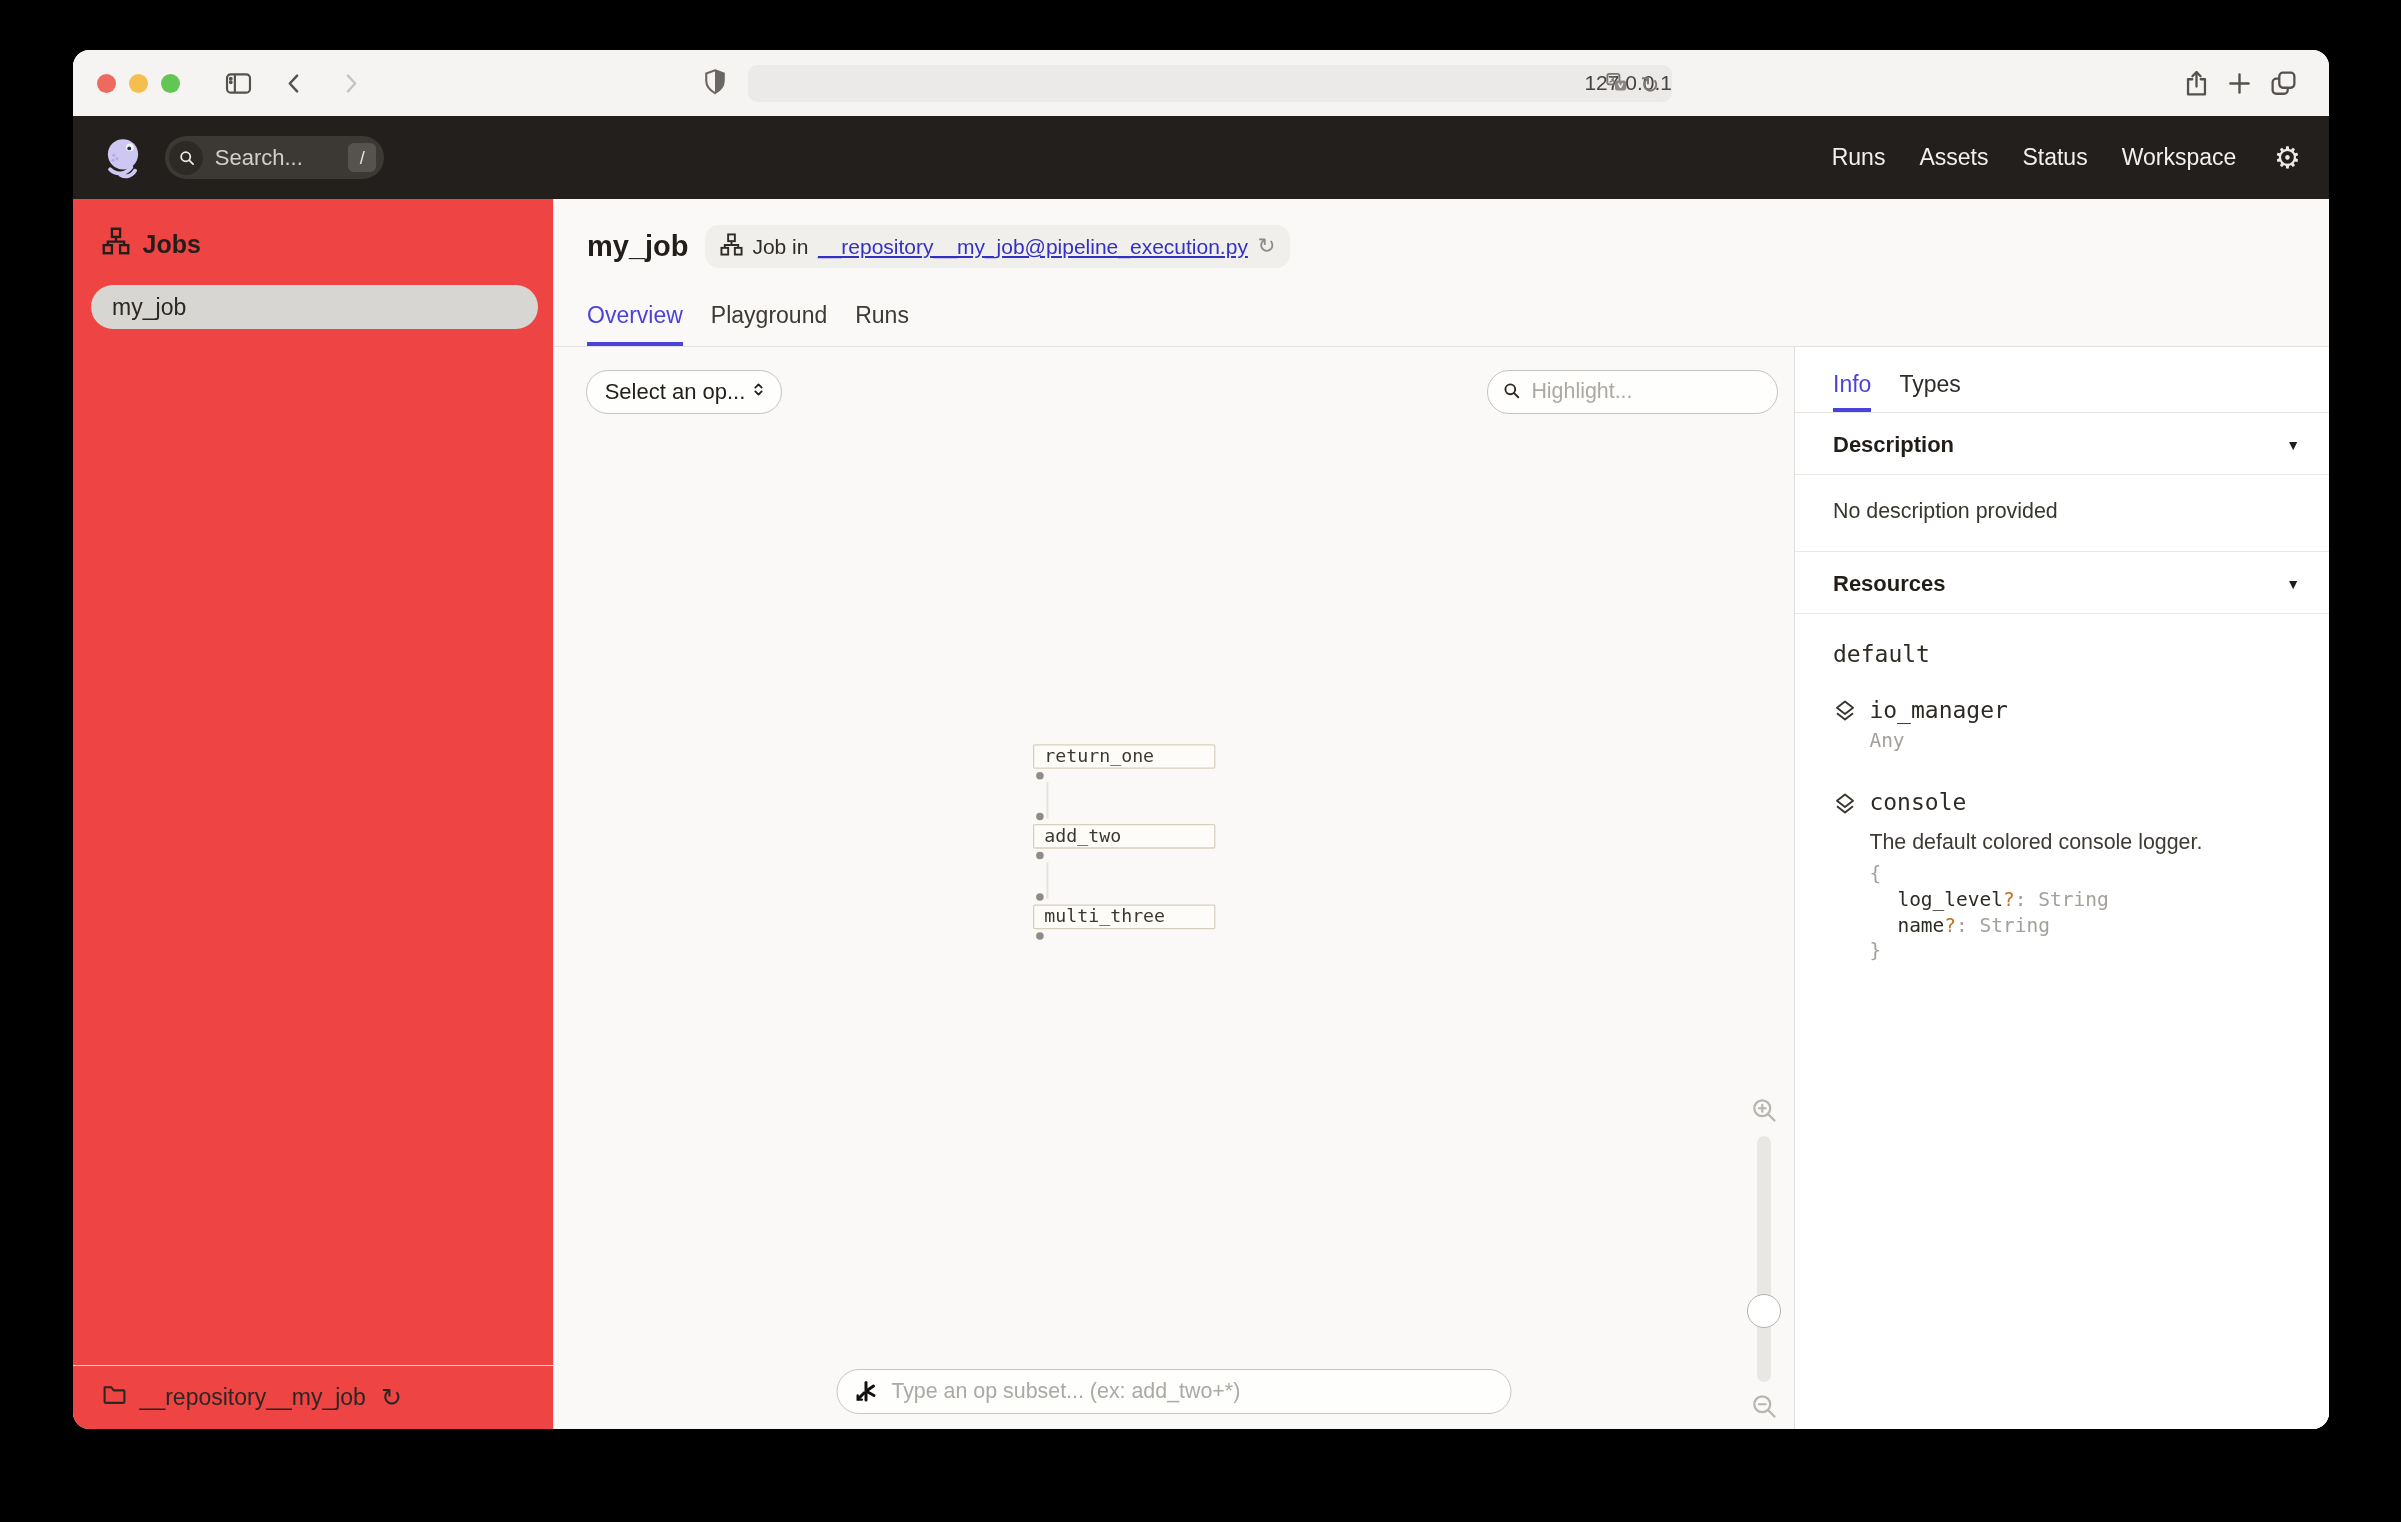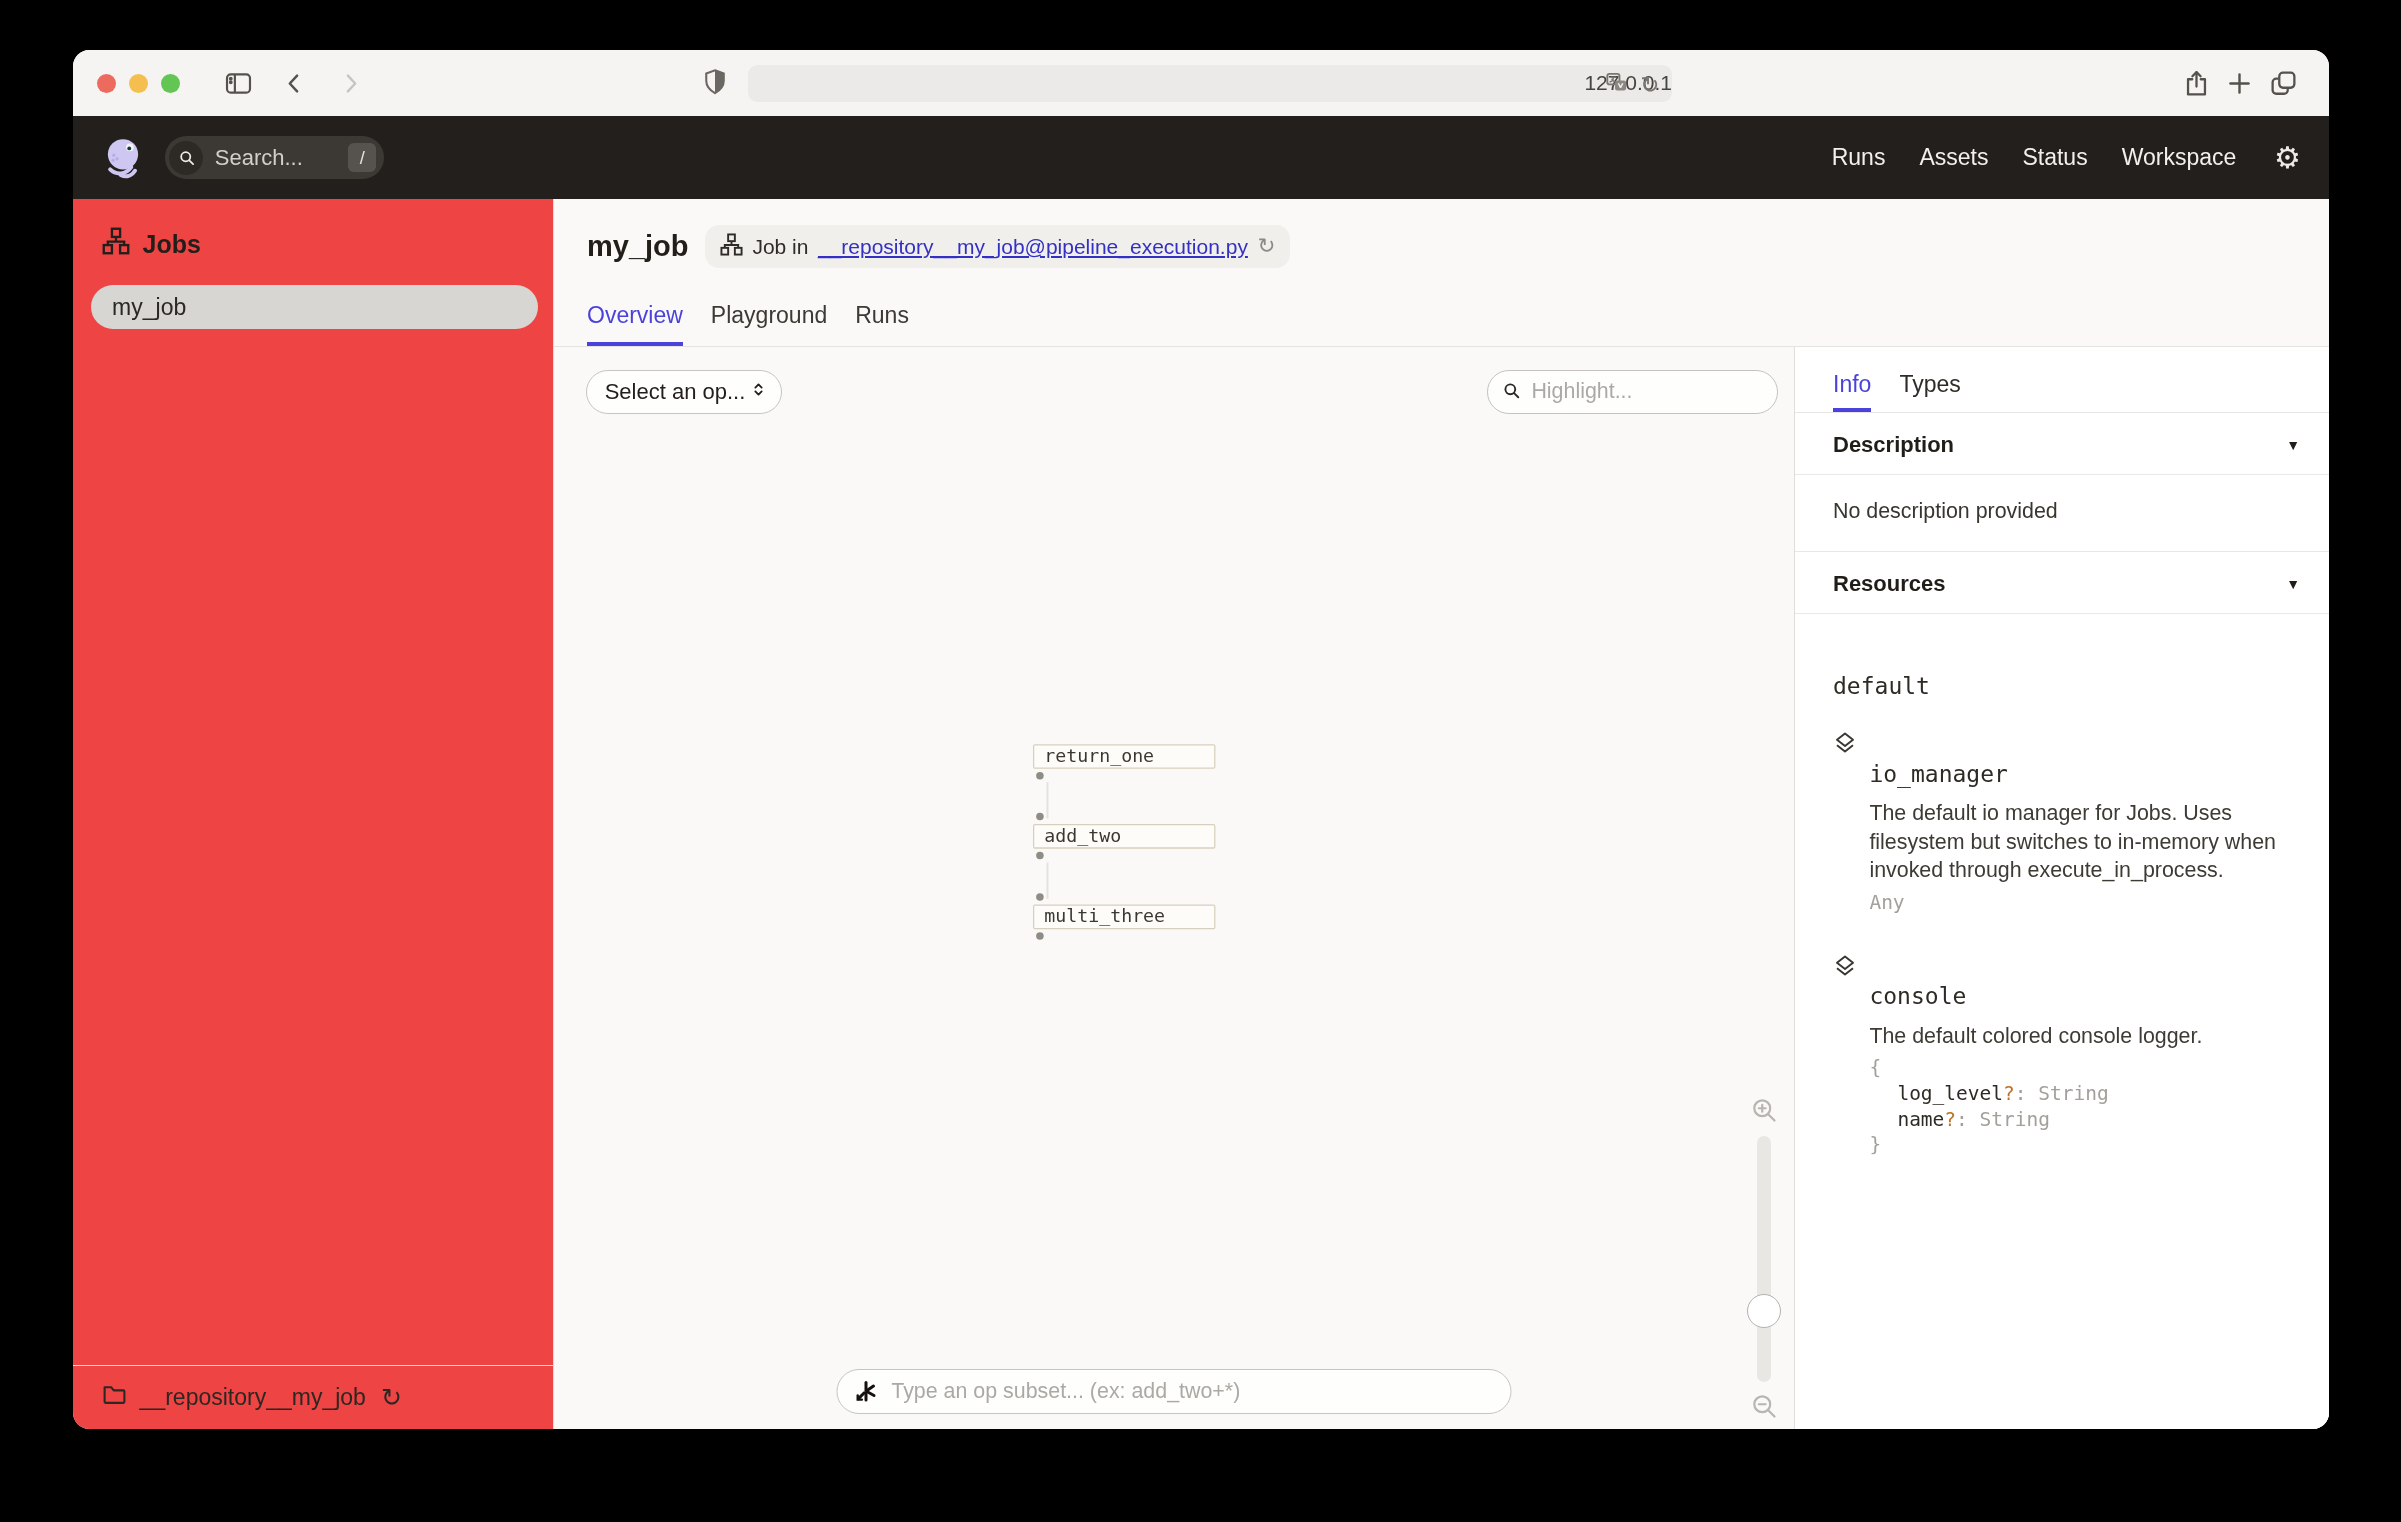--- a/index.html
+++ b/index.html
@@ -106,21 +106,21 @@
   
   .panel { flex:0 0 535px; background:#FFF; border-left:1.3px solid #E0DDDA; display:flex; flex-direction:column; overflow:hidden; }
   .panel-tabs { display:flex; gap:28px; padding:24px 0 0 38px; border-bottom:1.3px solid #E7E5E2; }
   .panel-tab { font-size:23px; color:#2F2B26; padding-bottom:10px; border-bottom:4.4px solid transparent; }
   .panel-tab.active { color:#4B42DB; border-bottom-color:#4B42DB; }
   .section-head { display:flex; align-items:center; justify-content:space-between; padding:19px 29px 16.4px 38px; border-bottom:1.3px solid #EAE8E5; }
   .section-title { font-size:22px; font-weight:bold; color:#211D18; }
   .caret { font-size:14px; color:#211D18; }
   .section-body { padding:24px 29px 26.5px 38px; font-size:21.4px; color:#39352F; border-bottom:1.3px solid #EAE8E5; }
   .res-body { padding:26.5px 29px 0 38px; }
-  .mono { font-family:"DejaVu Sans Mono", monospace;margin-top:32px; }
+  .mono { font-family:"DejaVu Sans Mono", monospace; }
   .res-group { font-size:23px; color:#2E2A24; margin-bottom:30px; }
   .res-item { display:flex; gap:11.4px; margin-bottom:37px; }
   .res-icon { flex:0 0 25px; color:#39352F; padding-top:2.5px; }
   .res-name { font-size:23px; color:#2E2A24; }
   .res-desc { margin-top:12.6px; font-size:21.4px; line-height:1.33; color:#3E3A34; max-width:416px; }
   .res-type { margin-top:6.3px; font-size:19.5px; color:#A3A09B; }
   .config { margin-top:5px; font-size:19.5px; line-height:1.32; color:#A3A09B; }
   .config .field { padding-left:28px; color:#A3A09B; }
   .config .key { color:#2E2A24; }
   .config .opt { color:#BE7224; }
@@ -382,21 +382,20 @@
 
             <div class="res-item">
               <span class="res-icon">
                 <svg width="24" height="24" viewBox="0 0 24 24" fill="none" stroke="currentColor" stroke-width="1.9" stroke-linejoin="round">
                   <path d="M12 2.5 L20 8.8 L12 15 L4 8.8 Z"></path>
                     <path d="M4 14.2 L12 20.5 L20 14.2"></path>
                 </svg>
               </span>
               <div class="res-content">
                 <div class="res-name mono">io_manager</div>
-                <div class="res-desc">The default io manager for Jobs. Uses filesystem but switches to in-memory when invoked through execute_in_process.</div>
                 <div class="res-type mono">Any</div>
               </div>
             </div>
 
             <div class="res-item">
               <span class="res-icon">
                 <svg width="24" height="24" viewBox="0 0 24 24" fill="none" stroke="currentColor" stroke-width="1.9" stroke-linejoin="round">
                   <path d="M12 2.5 L20 8.8 L12 15 L4 8.8 Z"></path>
                     <path d="M4 14.2 L12 20.5 L20 14.2"></path>
                 </svg>

